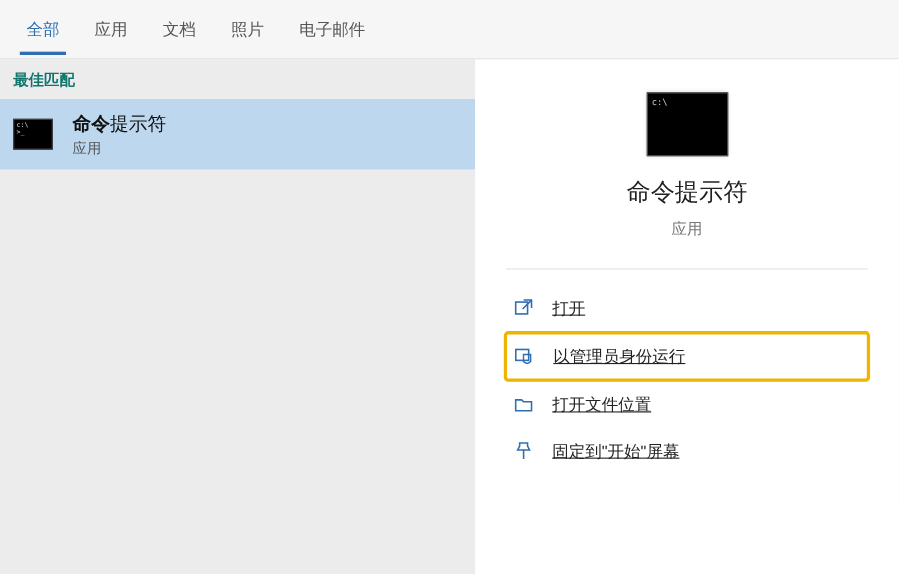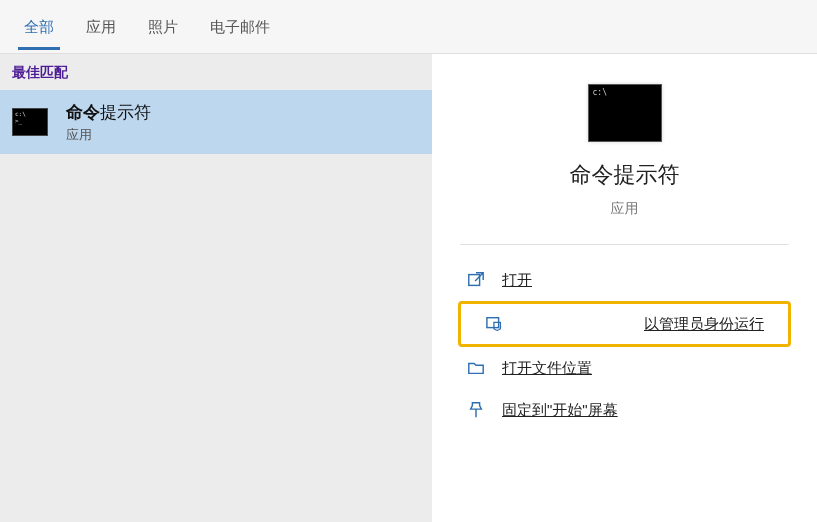--- a/index.html
+++ b/index.html
@@ -9,51 +9,52 @@
   .tabs { display: flex; align-items: center; padding: 0 8px; height: 54px; background: #f6f6f6; border-bottom: 1px solid #e0e0e0; }
   .tab { padding: 14px 16px 12px 16px; font-size: 15px; color: #555; cursor: pointer; position: relative; }
   .tab.active { color: #2f6fb1; }
   .tab.active::after { content: ""; position: absolute; left: 10px; right: 10px; bottom: -1px; height: 3px; background: #2f6fb1; }
   .more-chevron { margin-left: 4px; }
   
   .body { display: flex; height: calc(522px - 54px); }
   .left { width: 432px; background: #ececec; display: flex; flex-direction: column; }
   .right { flex: 1; background: #fff; position: relative; }
   
-  .section-header { font-size: 14px; font-weight: 600; padding: 10px 12px 8px 12px; color: #4c1d95; }
+  .section-header { font-size: 14px; font-weight: 600; padding: 10px 12px 8px 12px; color: #0f766e; }
   .result-row { display: flex; align-items: center; height: 64px; padding: 0 12px; background: #bcd7ee; }
   .result-icon { width: 36px; height: 28px; background: #000; border: 1px solid #444; position: relative; margin-right: 18px; }
   .result-icon::before { content: "c:\\"; position: absolute; top: 1px; left: 2px; color: #ddd; font-size: 6px; font-family: monospace; }
   .result-icon::after { content: ">_"; position: absolute; top: 8px; left: 2px; color: #ddd; font-size: 6px; font-family: monospace; }
   .result-text { display: flex; flex-direction: column; }
   .result-title { font-size: 17px; color: #111; }
   .result-title .hl { font-weight: 700; }
   .result-sub { font-size: 13px; color: #555; margin-top: 2px; }
   
   .preview { display: flex; flex-direction: column; align-items: center; padding-top: 22px; }
   .preview-icon { width: 74px; height: 58px; background: #000; border: 1px solid #555; box-shadow: 0 0 0 0 #ccc, 0 0 4px rgba(0,0,0,.15); position: relative; margin: 8px 0 18px 0; }
   .preview-icon::before { content: "c:\\"; position: absolute; top: 3px; left: 4px; color: #ccc; font-size: 8px; font-family: monospace; }
   .preview-title { font-size: 22px; color: #222; margin-bottom: 10px; }
   .preview-sub { font-size: 14px; color: #777; }
   .divider { height: 1px; background: #e1e1e1; margin: 26px 28px 10px 28px; }
   .actions { padding: 4px 26px; }
   .action-row { display: flex; align-items: center; height: 42px; padding: 0 8px; border-radius: 2px; cursor: pointer; }
-  .action-row.highlight { border: 3px solid #f0b400; border-radius: 4px; height: 46px; padding: 0 24px; justify-content: space-between; }
+  .action-row.highlight { border: 3px solid #f0b400; border-radius: 4px; height: 46px; padding: 0 6px; }
   .action-icon { width: 20px; height: 20px; display: flex; align-items: center; justify-content: center; margin-right: 16px; }
   .action-icon svg { width: 18px; height: 18px; }
   .action-label { font-size: 15px; color: #222; text-decoration: underline; }
   .stroke-blue { stroke: #2f6fb1; fill: none; stroke-width: 1.6; }
 </style>
 </head>
 <body>
 <div class="root">
 
 <div class="tabs">
   <div class="tab active"><span>全部</span></div>
   <div class="tab"><span>应用</span></div>
+  <div class="tab"><span>文档</span></div>
   <div class="tab"><span>照片</span></div>
   <div class="tab"><span>电子邮件</span></div>
 </div>
 
 <div class="body">
 
   <div class="left">
     <div class="section-header">最佳匹配</div>
     <div class="result-row">
       <div class="result-icon"></div>

